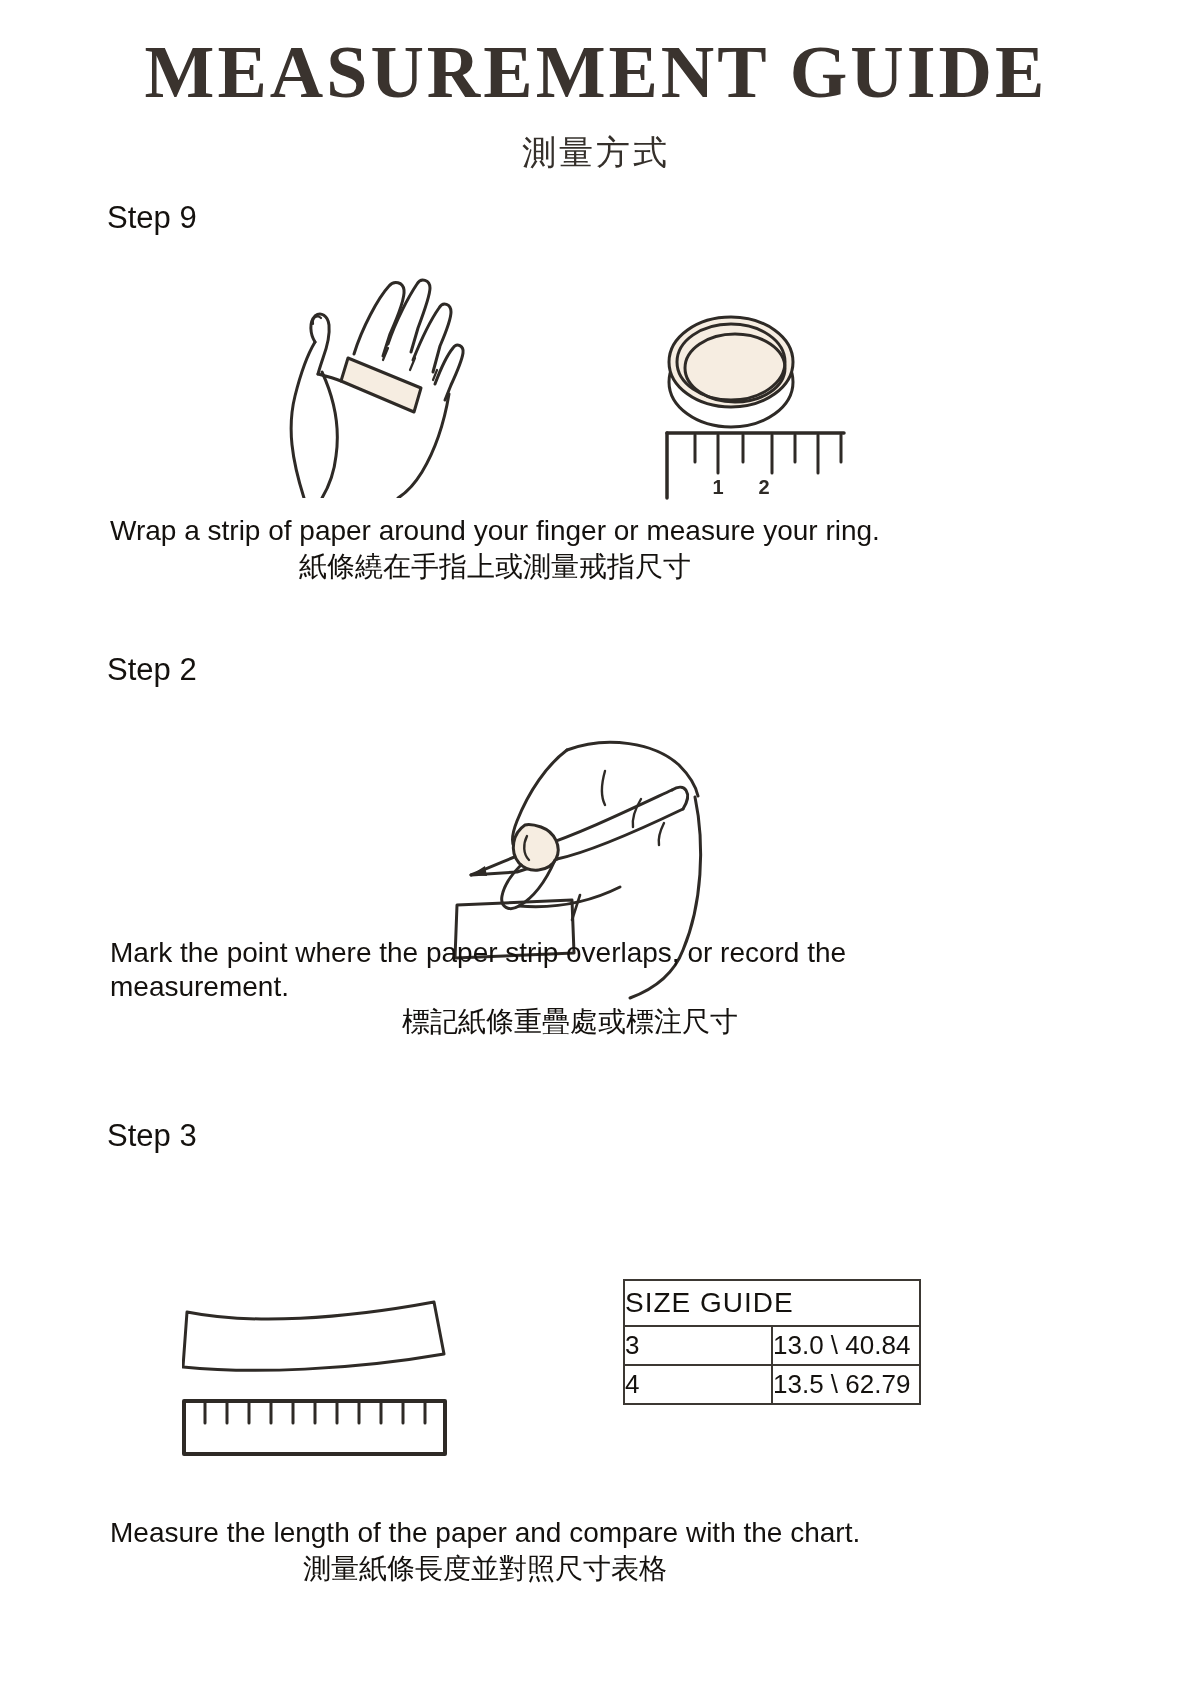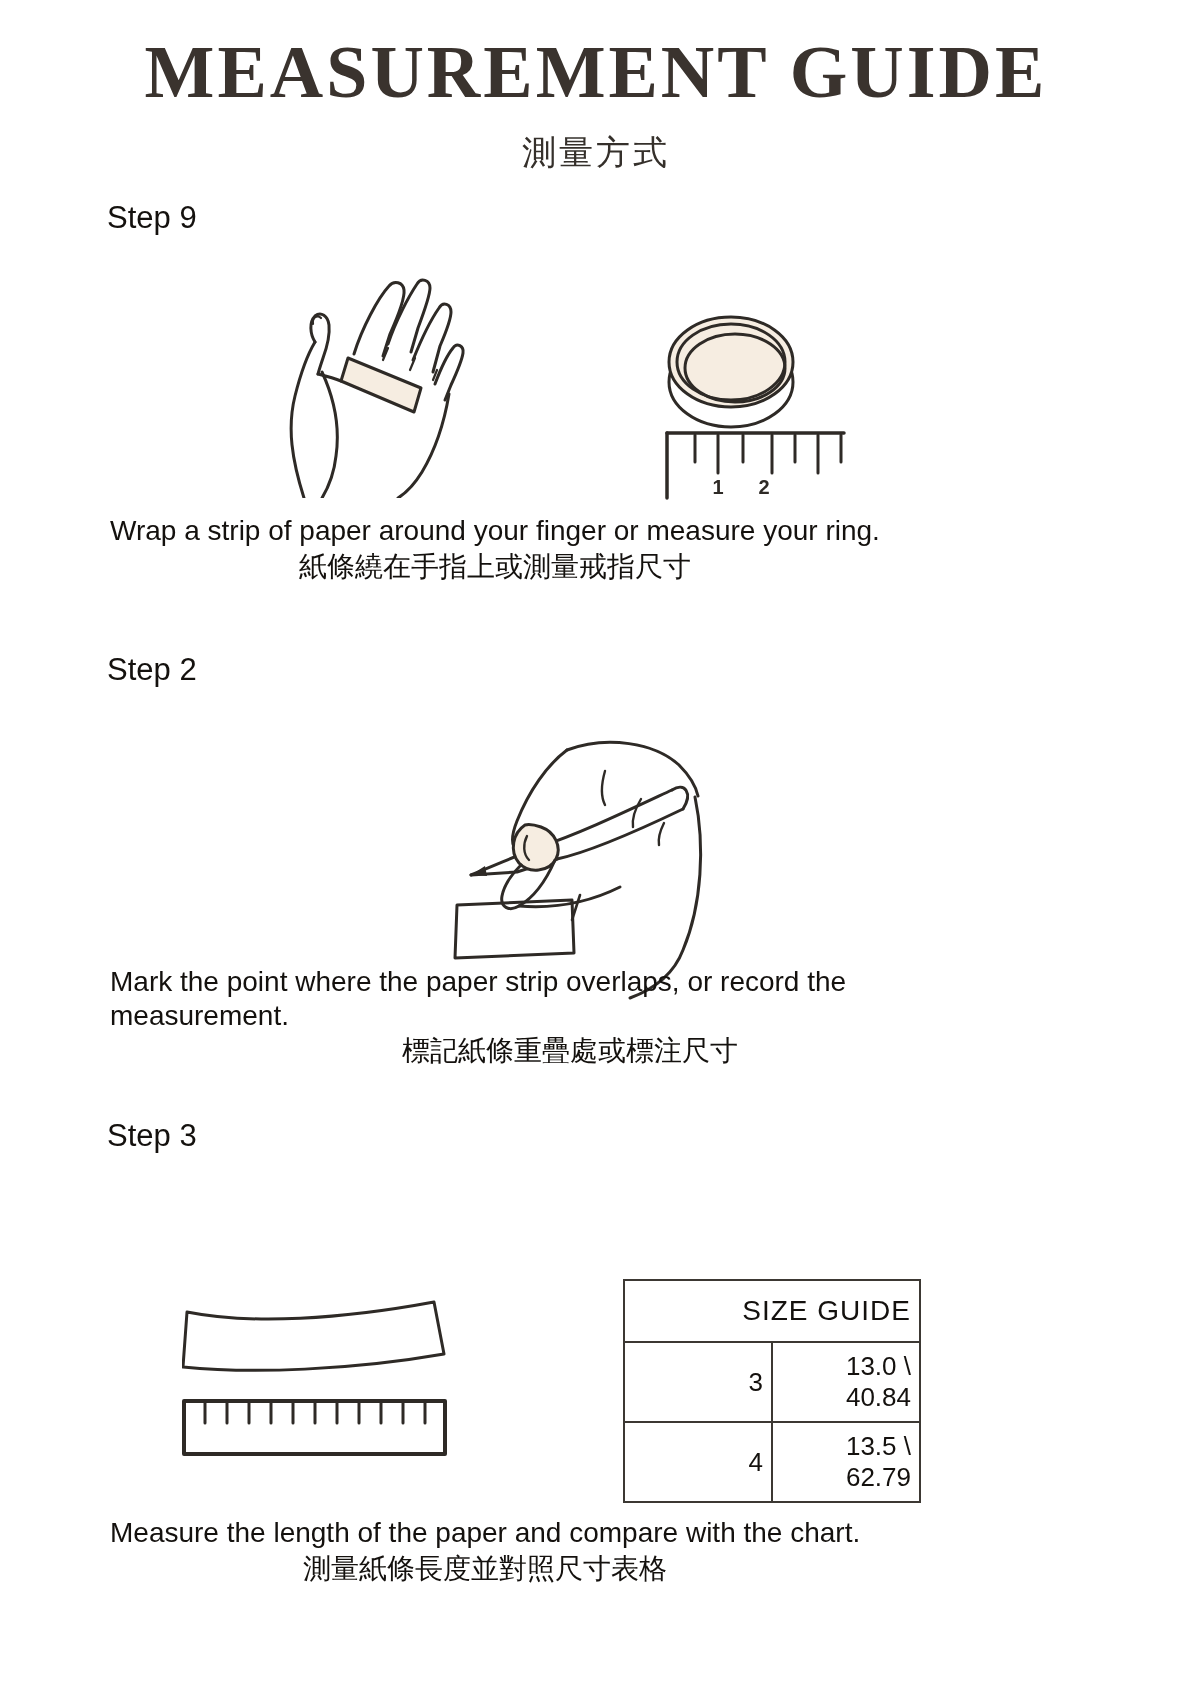--- a/index.html
+++ b/index.html
@@ -48,23 +48,23 @@
   .bg-fill{fill:#f6ede1;}
   table.size-guide{
     position:absolute;left:623px;top:1279px;
     border-collapse:collapse;
     width:298px;
     table-layout:fixed;
     color:#14110e;
   }
   table.size-guide td{
     border:2px solid #3c3833;
-    text-align:right;
+    text-align:left;
     vertical-align:middle;
-    padding:8px;
+    padding:0;
   }
   td.sg-title{height:44px;font-size:28px;letter-spacing:1px;}
   td.sg-h1{height:58px;font-size:27px;width:119px;}
   td.sg-h2{height:58px;font-size:22px;width:177px;}
   td.sg-cell{height:37px;font-size:26px;}
   .ruler-num{
     font-family:"Liberation Sans","DejaVu Sans",sans-serif;
     font-size:20px;font-weight:bold;fill:#2e2a26;stroke:none;
   }
 </style>
@@ -163,21 +163,21 @@
       <path d="M102,211 C140,214 175,206 203,192"></path>
 
       <path d="M278,102 C288,150 285,210 266,255 C258,276 240,293 213,303"></path>
 
       <path d="M40,210 L155,205 L157,258 L38,263 Z"></path>
 
       <path d="M163,200 L155,225" stroke-width="2.6"></path>
     </g>
   </svg>
 
-  <div class="step-text" style="top:965px;">
+  <div class="step-text" style="top:936px;">
     <div class="en">Mark the point where the paper strip overlaps, or record the measurement.</div>
     <div class="zh">標記紙條重疊處或標注尺寸</div>
   </div>
 
   <div class="step-label" style="top:1118px;">Step 3</div>
 
   <svg class="illu" style="left:182px;top:1298px;" width="266" height="78" viewBox="0 0 266 78" aria-hidden="true">
     <path class="ink-stroke" stroke-width="3" d="M5,14 C70,27 160,21 252,4 L262,56 C170,72 70,76 1,69 Z"></path>
   </svg>
 

